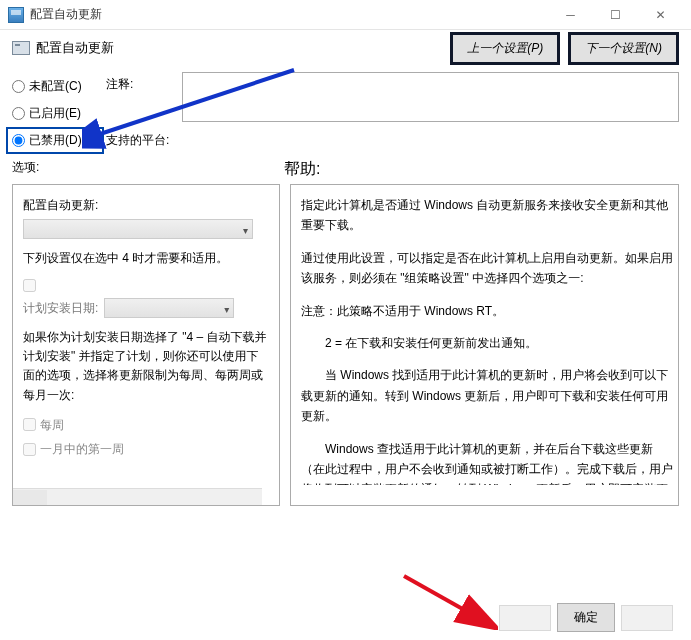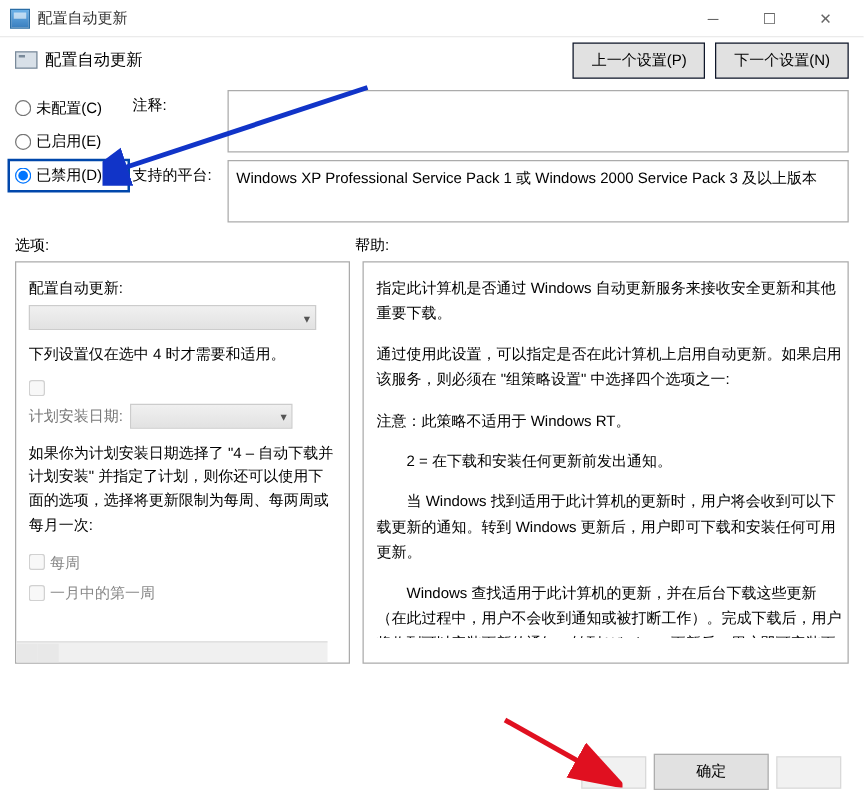--- a/index.html
+++ b/index.html
@@ -46,25 +46,26 @@
     .subheader-icon {
       width: 18px; height: 14px;
       background: #d8e0e8;
       border: 1px solid #7a8a9a;
       position: relative;
     }
     .subheader-icon::before { content: ""; position: absolute; top: 2px; left: 2px; width: 5px; height: 2px; background: #7a8a9a; }
     .subheader-text { font-size: 13px; color: #000; }
     .subheader-buttons { display: flex; gap: 8px; }
     .btn {
-      border: 1px solid #0f172a;
+      border: 3px solid #0f172a;
       background: #e1e1e1;
       padding: 5px 14px;
       font-size: 12px;
       cursor: pointer;
+      font-style: italic;
     }
     .top-section {
       display: flex;
       padding: 6px 12px 0 12px;
       gap: 8px;
       position: relative;
     }
     .radio-group {
       width: 86px;
       padding-top: 6px;
@@ -85,21 +86,21 @@
     .field-row { display: flex; align-items: flex-start; gap: 8px; }
     .field-label { width: 68px; text-align: left; font-size: 12px; padding-top: 4px; }
     .field-input {
       flex: 1; border: 1px solid #ababab; height: 50px; background: #fff; padding: 3px; font-size: 12px; resize: none; overflow-y: auto;
     }
     .platform-box {
       flex: 1; border: 1px solid #ababab; height: 50px; background: #fff; padding: 4px 6px; font-size: 12px; line-height: 1.5;
     }
     .mid-labels { display: flex; padding: 10px 24px 4px 12px; }
     .mid-label-left { width: 272px; font-size: 12px; }
-    .mid-label-right { flex: 1; font-size: 12px; }
+    .mid-label-right { flex: 1; font-size: 16px; }
     .main-panels { display: flex; padding: 0 12px; gap: 10px; height: 322px; }
     .panel {
       border: 1px solid #ababab;
       background: #fff;
       overflow: hidden;
       position: relative;
     }
     .panel-left { width: 268px; }
     .panel-right { flex: 1; }
     .panel-content { padding: 10px 10px 10px 10px; font-size: 12px; line-height: 1.7; overflow-y: scroll; height: 300px; }
@@ -119,21 +120,21 @@
     }
     .scroll-h::before, .scroll-h::after { content: ""; width: 17px; height: 15px; background: #e8e8e8; }
     .help-text p { margin-bottom: 12px; line-height: 1.7; }
     .help-text { padding-right: 4px; }
     .footer {
       position: absolute; bottom: 8px; right: 18px; display: flex; gap: 6px; align-items: center;
     }
     .btn-primary {
       border: 1px solid #adadad;
       background: #e1e1e1;
-      padding: 5px 33px;
+      padding: 5px 16px;
       font-size: 12px;
       cursor: pointer;
     }
     .btn-side {
       width: 52px; height: 26px; background: #e1e1e1; border: 1px solid #adadad; opacity: 0.45;
     }
     .arrow-blue {
       position: absolute;
       pointer-events: none;
       z-index: 10;
@@ -200,21 +201,20 @@
     </div>
   </div>
 
   <div class="top-right">
     <div class="field-row">
       <div class="field-label">注释:</div>
       <textarea class="field-input" style=""></textarea>
     </div>
     <div class="field-row">
       <div class="field-label">支持的平台:</div>
-      <div class="platform-box">Windows XP Professional Service Pack 1 或 Windows 2000 Service Pack 3 及以上版本</div>
     </div>
   </div>
 </div>
 
 <div class="mid-labels">
   <div class="mid-label-left">选项:</div>
   <div class="mid-label-right">帮助:</div>
 </div>
 
 <div class="main-panels">

